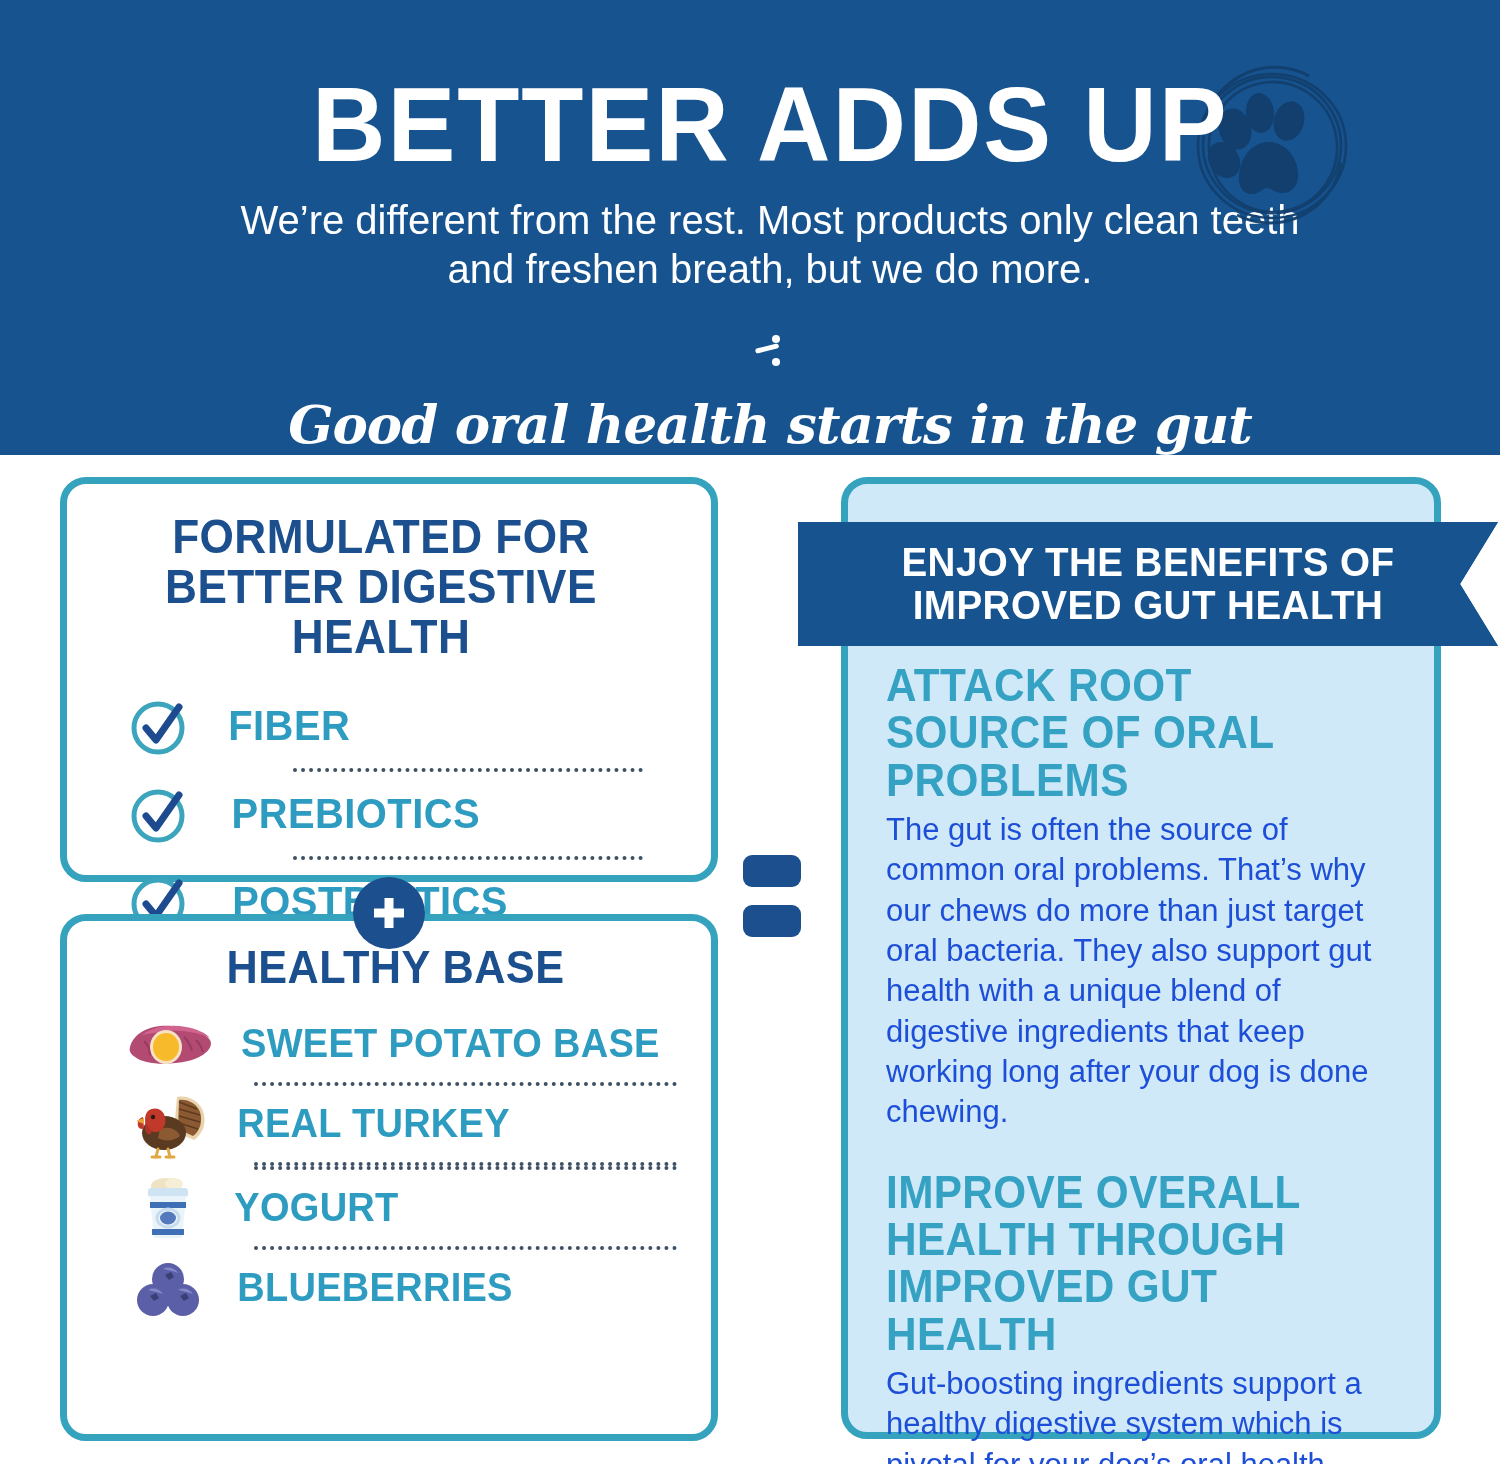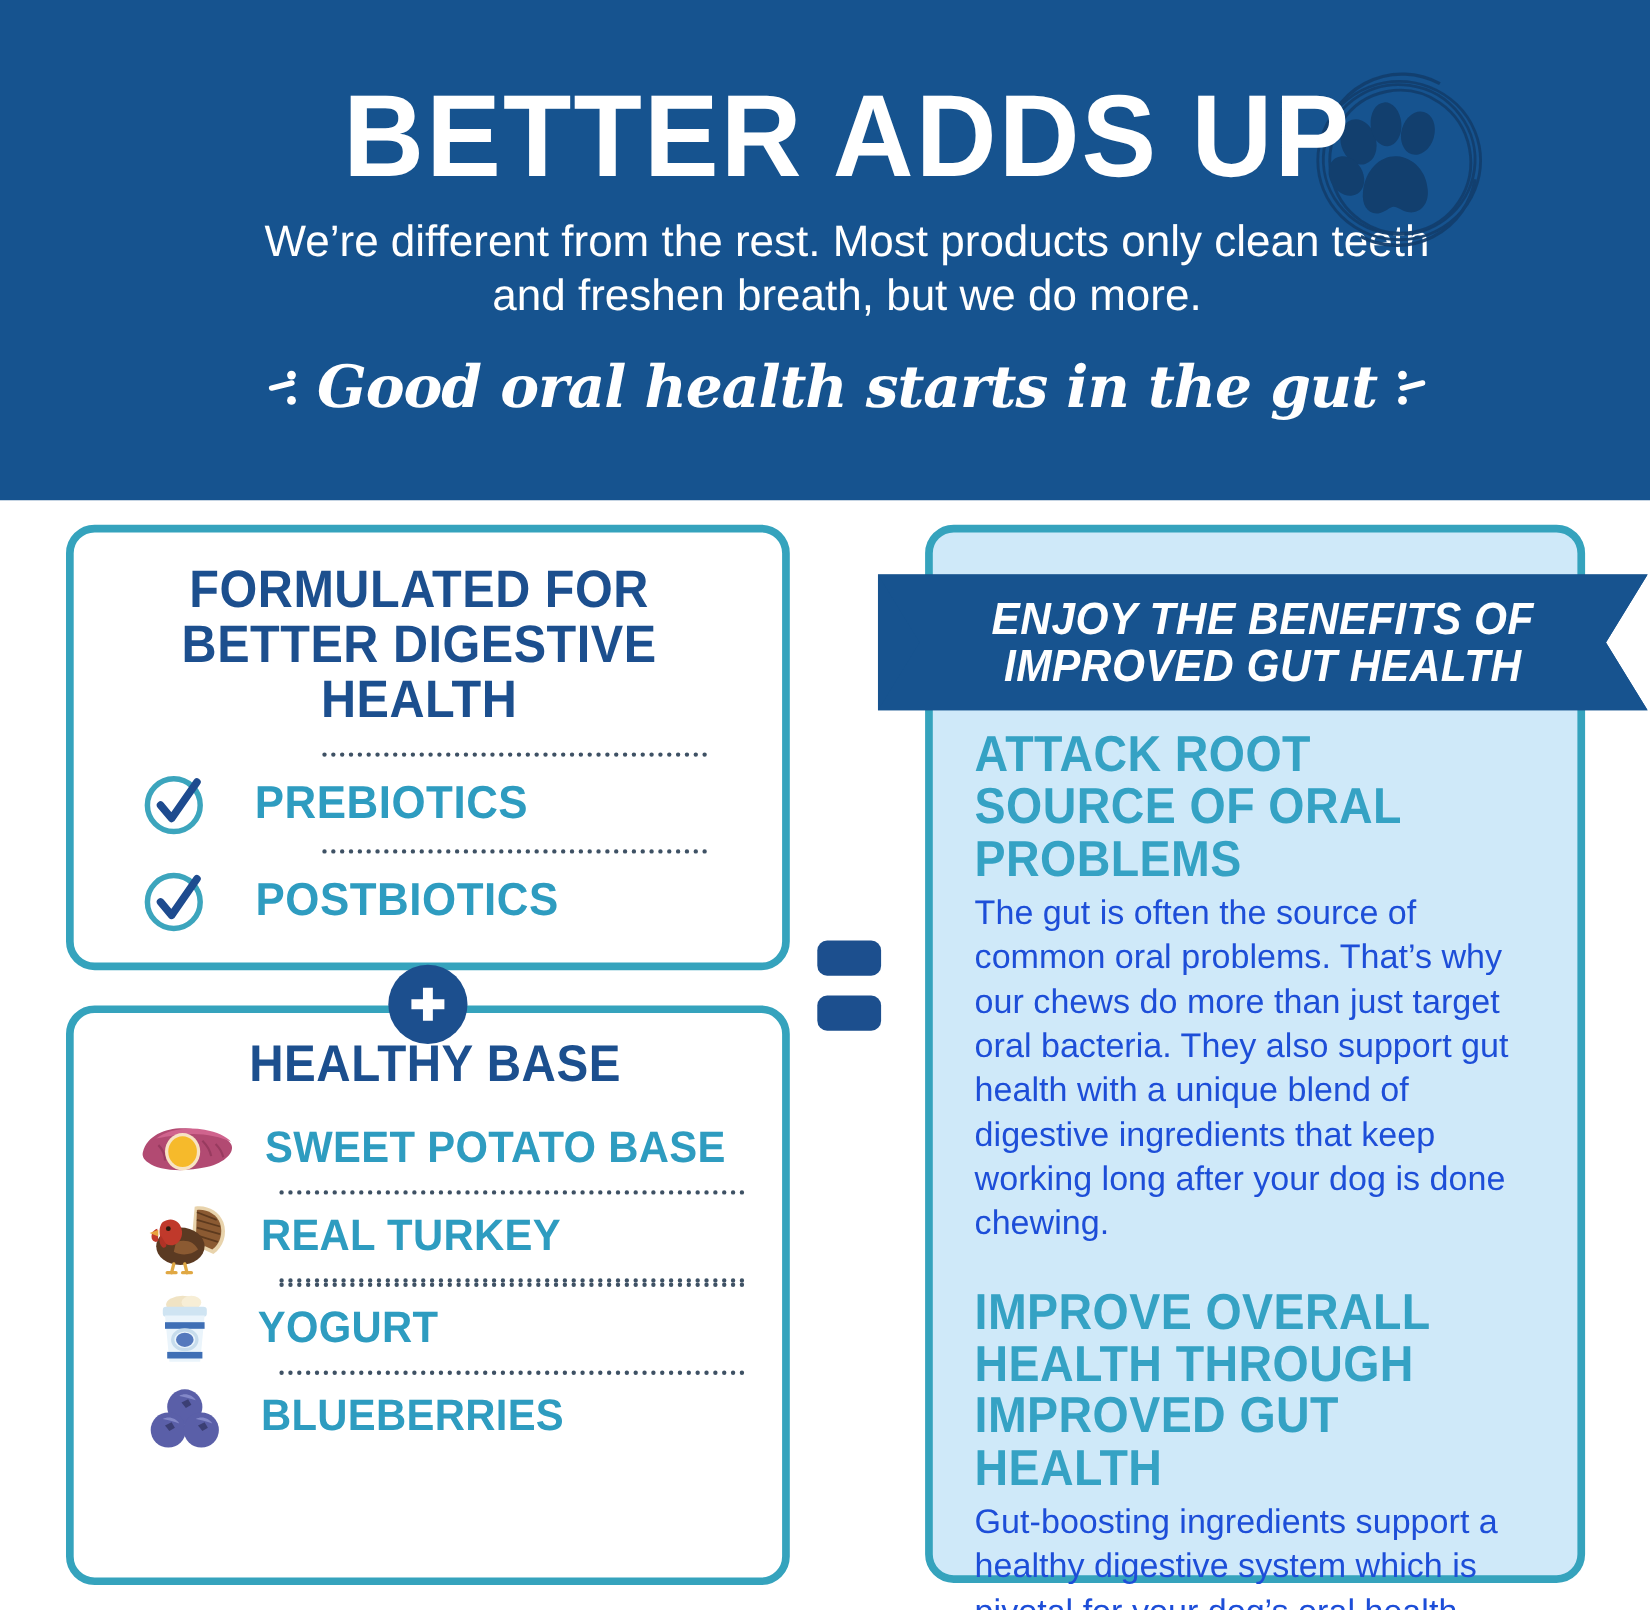--- a/index.html
+++ b/index.html
@@ -42,21 +42,21 @@
     margin-top:22px;
     font-size:40px;
     line-height:1.24;
     color:#ffffff;
     text-align:center;
     max-width:1130px;
     font-weight:500;
   }
   .hero-script-wrap{
     margin-top:26px;
-    display:flex;align-items:center;justify-content:center;gap:14px;
+    display:flex;align-items:center;justify-content:center;gap:14px;flex-direction:column;
   }
   .hero-script{
     font-family:"DejaVu Serif", serif;
     font-style:italic;
     font-weight:bold;
     font-size:53px;
     color:#ffffff;
     letter-spacing:-1px;
     white-space:nowrap;
   }
@@ -132,21 +132,21 @@
 
   
   .col-right{
     position:absolute;left:841px;top:22px;width:600px;height:962px;
     background:#cfe9f9;
     border:7px solid #35a3bd;
     border-radius:26px;
     box-sizing:border-box;
   }
   .ribbon{
-    position:absolute;left:-50px;top:38px;width:700px;height:124px;z-index:5;font-style:italic;
+    position:absolute;left:-50px;top:38px;width:700px;height:124px;z-index:5;
   }
   .ribbon svg{position:absolute;inset:0;}
   .ribbon-text{
     position:absolute;inset:0;
     display:flex;flex-direction:column;align-items:center;justify-content:center;
     font-weight:bold;font-size:41px;line-height:1.05;letter-spacing:0.5px;
     color:#ffffff;text-align:center;transform:scaleX(0.94);
   }
   .rc{padding:178px 34px 0 38px;}
   .sec-head{
@@ -208,20 +208,29 @@
 
 <div class="stage">
 
   <div class="col-left">
 
     <div class="card card-a">
       <div class="card-title one">FORMULATED FOR BETTER DIGESTIVE HEALTH</div>
 
       <div class="checklist">
 
+        <div class="check-row">
+          <span class="check-ic">
+            <svg viewBox="0 0 60 60" width="60" height="60">
+              <circle cx="29" cy="32" r="24" fill="none" stroke="#3ca5bd" stroke-width="5"></circle>
+              <path d="M17 32 L27 44 L50 11" fill="none" stroke="#1e4b8f" stroke-width="7" stroke-linecap="round" stroke-linejoin="round"></path>
+            </svg>
+          </span>
+          <span class="check-label">FIBER</span>
+        </div>
         <div class="dotrule"></div>
 
         <div class="check-row">
           <span class="check-ic">
             <svg viewBox="0 0 60 60" width="60" height="60">
               <circle cx="29" cy="32" r="24" fill="none" stroke="#3ca5bd" stroke-width="5"></circle>
               <path d="M17 32 L27 44 L50 11" fill="none" stroke="#1e4b8f" stroke-width="7" stroke-linecap="round" stroke-linejoin="round"></path>
             </svg>
           </span>
           <span class="check-label">PREBIOTICS</span>

